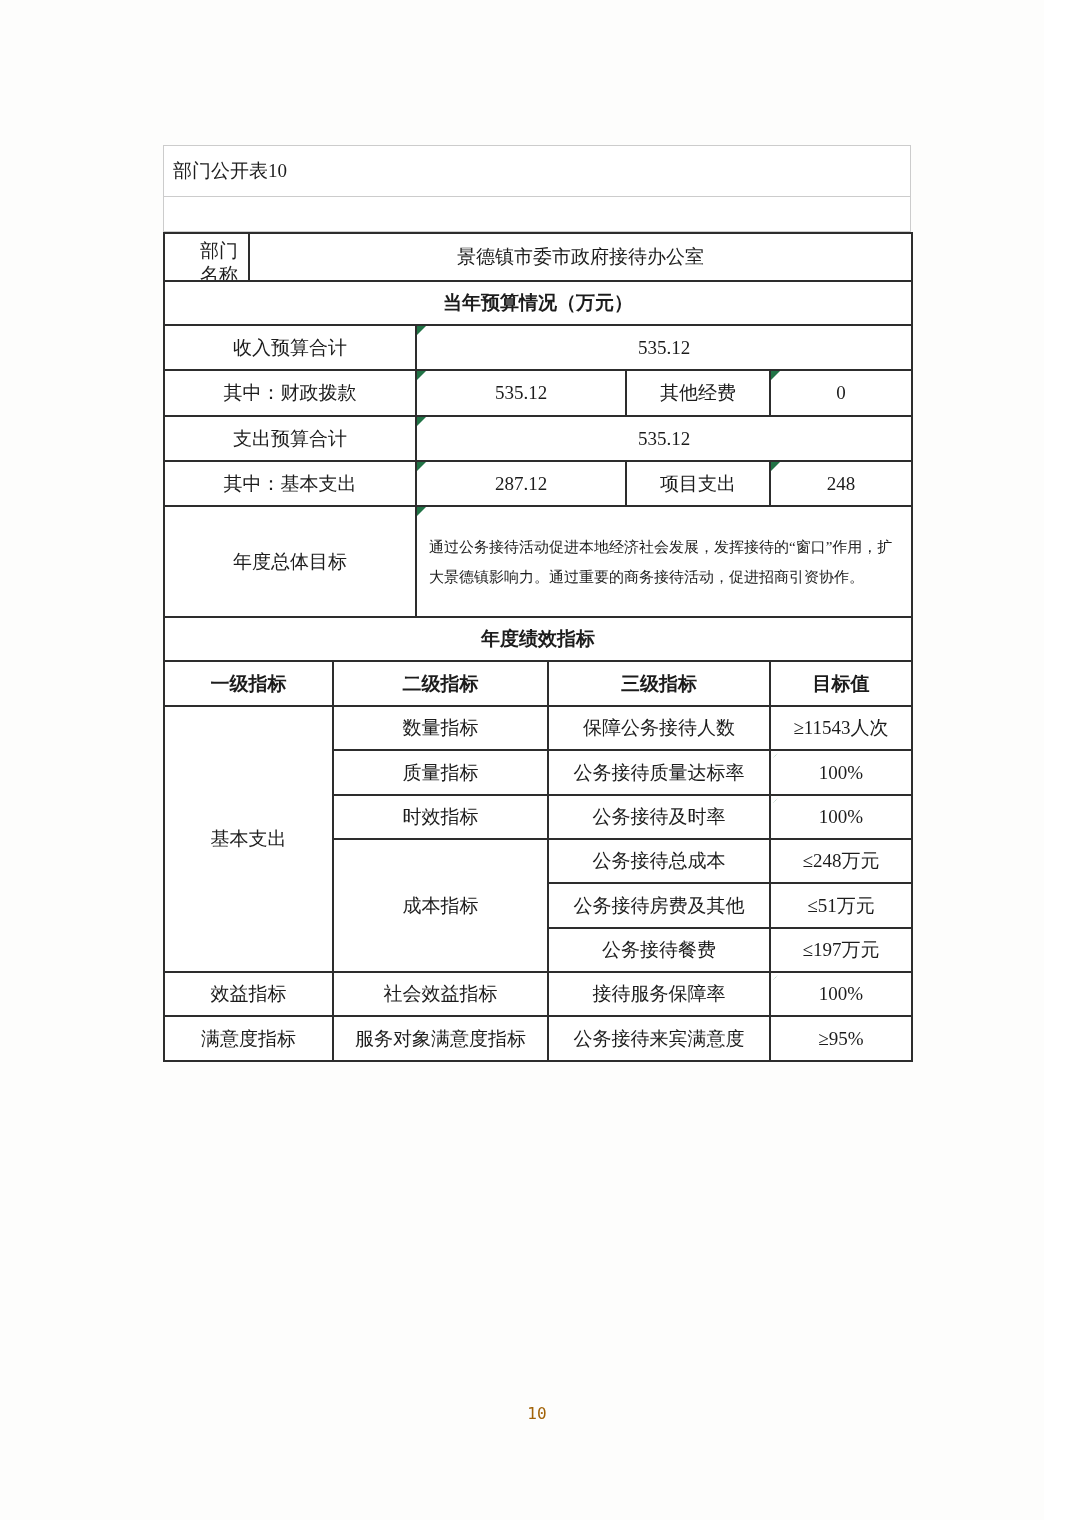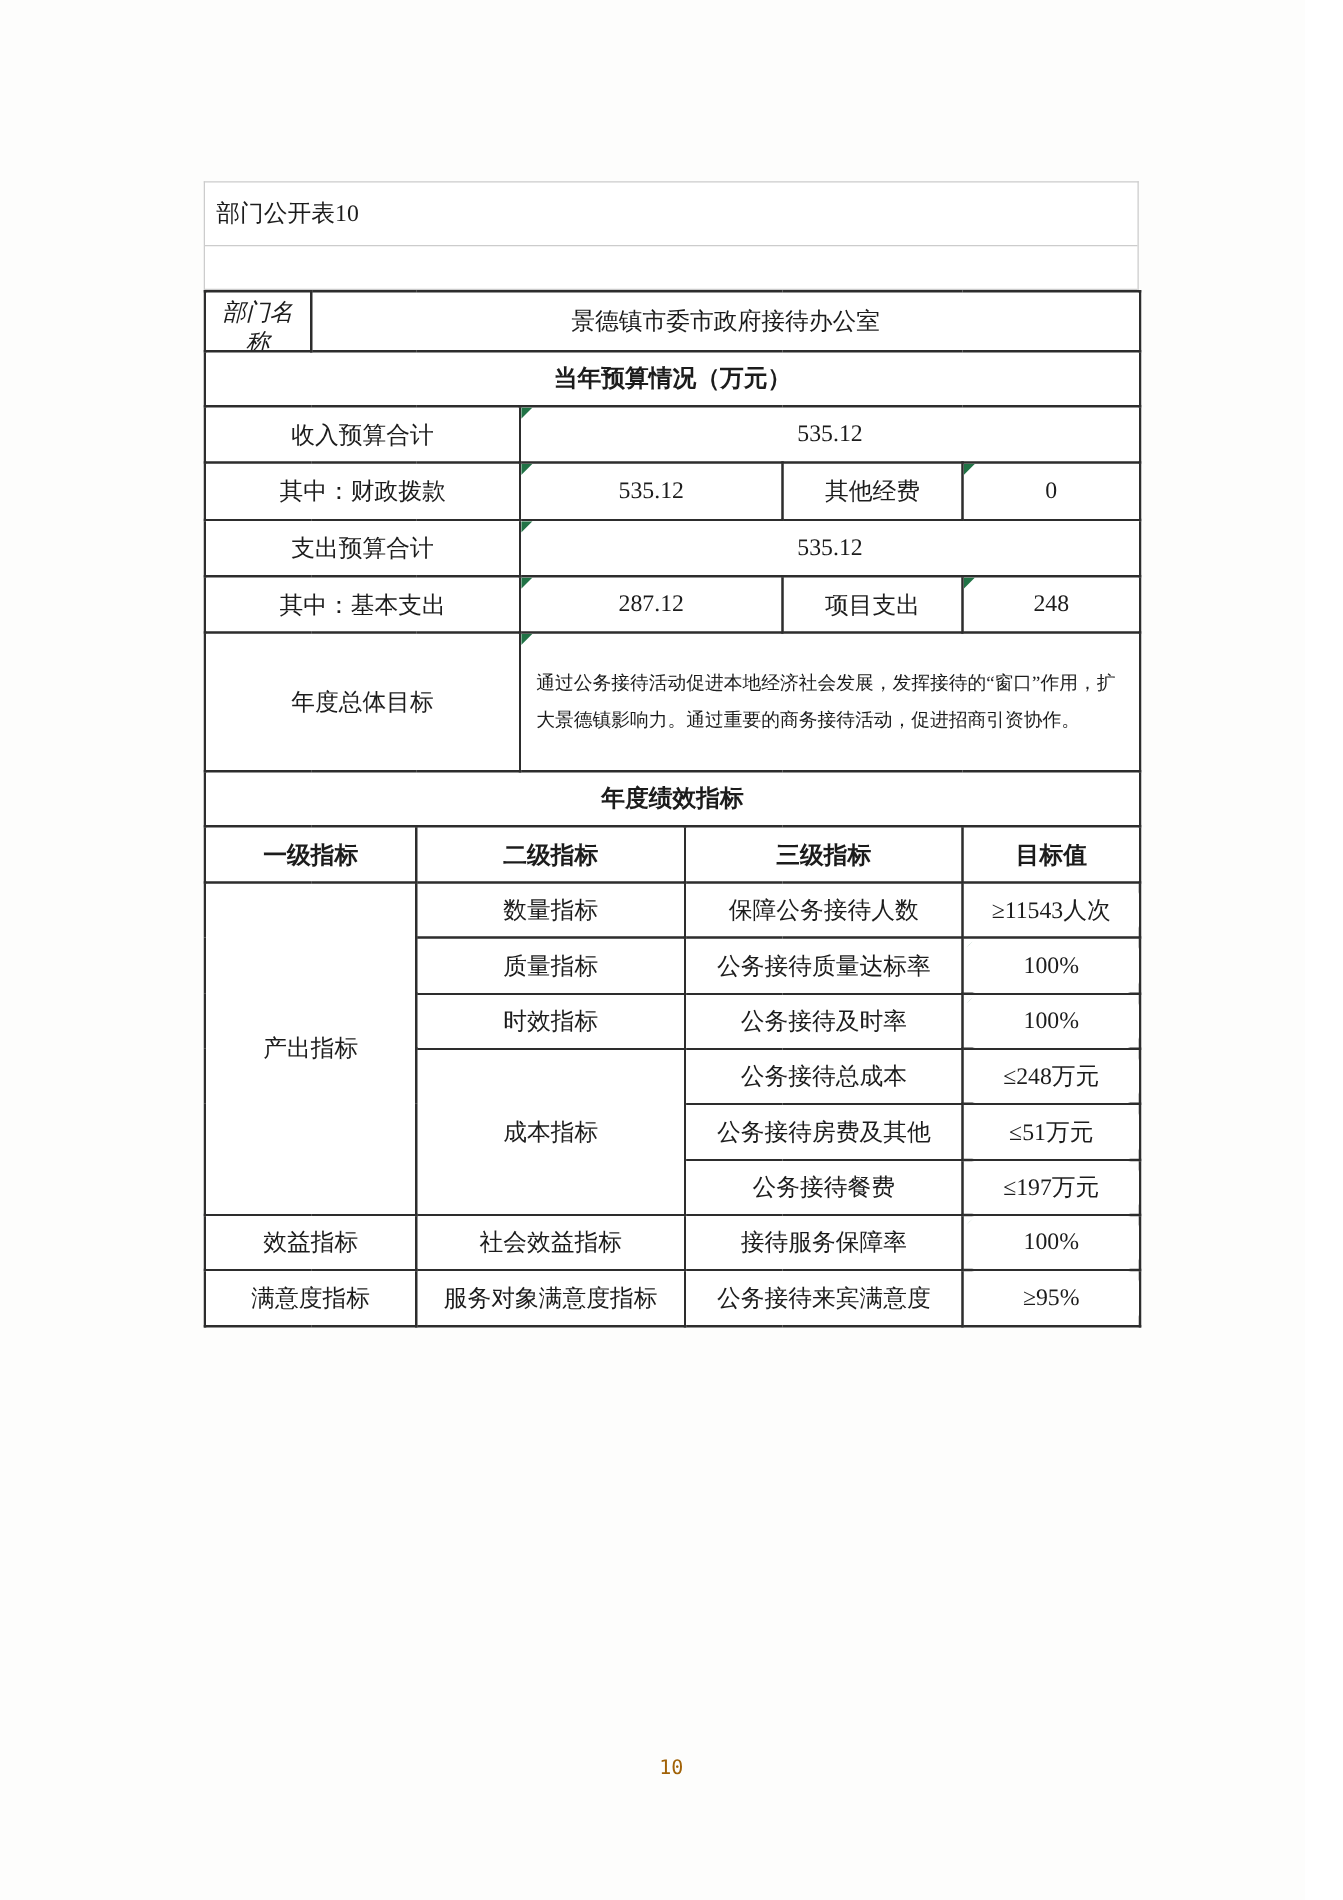--- a/index.html
+++ b/index.html
@@ -36,22 +36,22 @@
     vertical-align:middle; padding:0; position:relative; background:#ffffff;
     overflow:hidden;
   }
   tr.h44 { height:44px; } tr.h45 { height:45px; } tr.h46 { height:46px; } tr.h111 { height:111px; }
   .bold { font-weight:bold;margin-left:23px; }
   .fs20 { font-size:20px; }
   .val-left { text-align:left; padding-left:3px;border-radius:14px; }
   .goal-cell { text-align:left; }
   .goal-text { text-align:left; padding:8px 12px 8px 12px; line-height:30px; font-size:15px; }
   .dept-clip {
-    height:41px; overflow:hidden; padding:5px 10px 0 9px;
-    line-height:24px; text-align:center;font-style:italic;
+    height:41px; overflow:hidden; padding:5px 10px 0 28px;
+    line-height:24px; text-align:right;
   }
   
   .flag {
     position:absolute; top:0; left:0; width:0; height:0;
     border-top:9px solid #217346; border-right:9px solid transparent;
   }
   .pageno {
     position:absolute; top:1404px; left:0; width:1074px; text-align:center;
     font-family:"DejaVu Sans Mono","Liberation Mono",monospace;
     font-size:16px; color:#a16207;
@@ -146,21 +146,21 @@
       </tr>
 
       <tr class="h45">
         <td colspan="2" class="bold">一级指标</td>
         <td colspan="2" class="bold">二级指标</td>
         <td colspan="2" class="bold">三级指标</td>
         <td class="bold">目标值</td>
       </tr>
 
       <tr class="h44">
-        <td colspan="2" rowspan="6">产出指标</td>
+        <td colspan="2" rowspan="6">基本支出</td>
         <td colspan="2">数量指标</td>
         <td colspan="2">保障公务接待人数</td>
         <td class="val-left">≥11543人次</td>
       </tr>
 
       <tr class="h45">
         <td colspan="2">质量指标</td>
         <td colspan="2">公务接待质量达标率</td>
         <td class="val-left">
           <span class="flag"></span>

